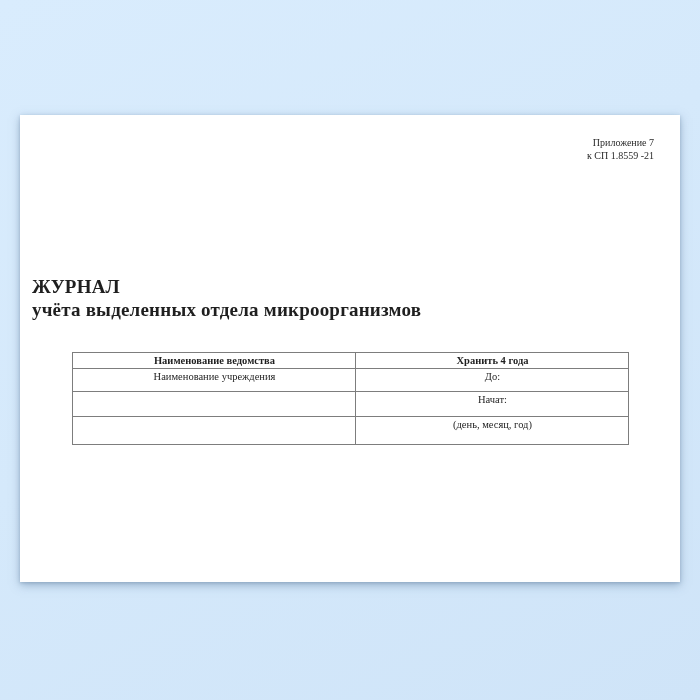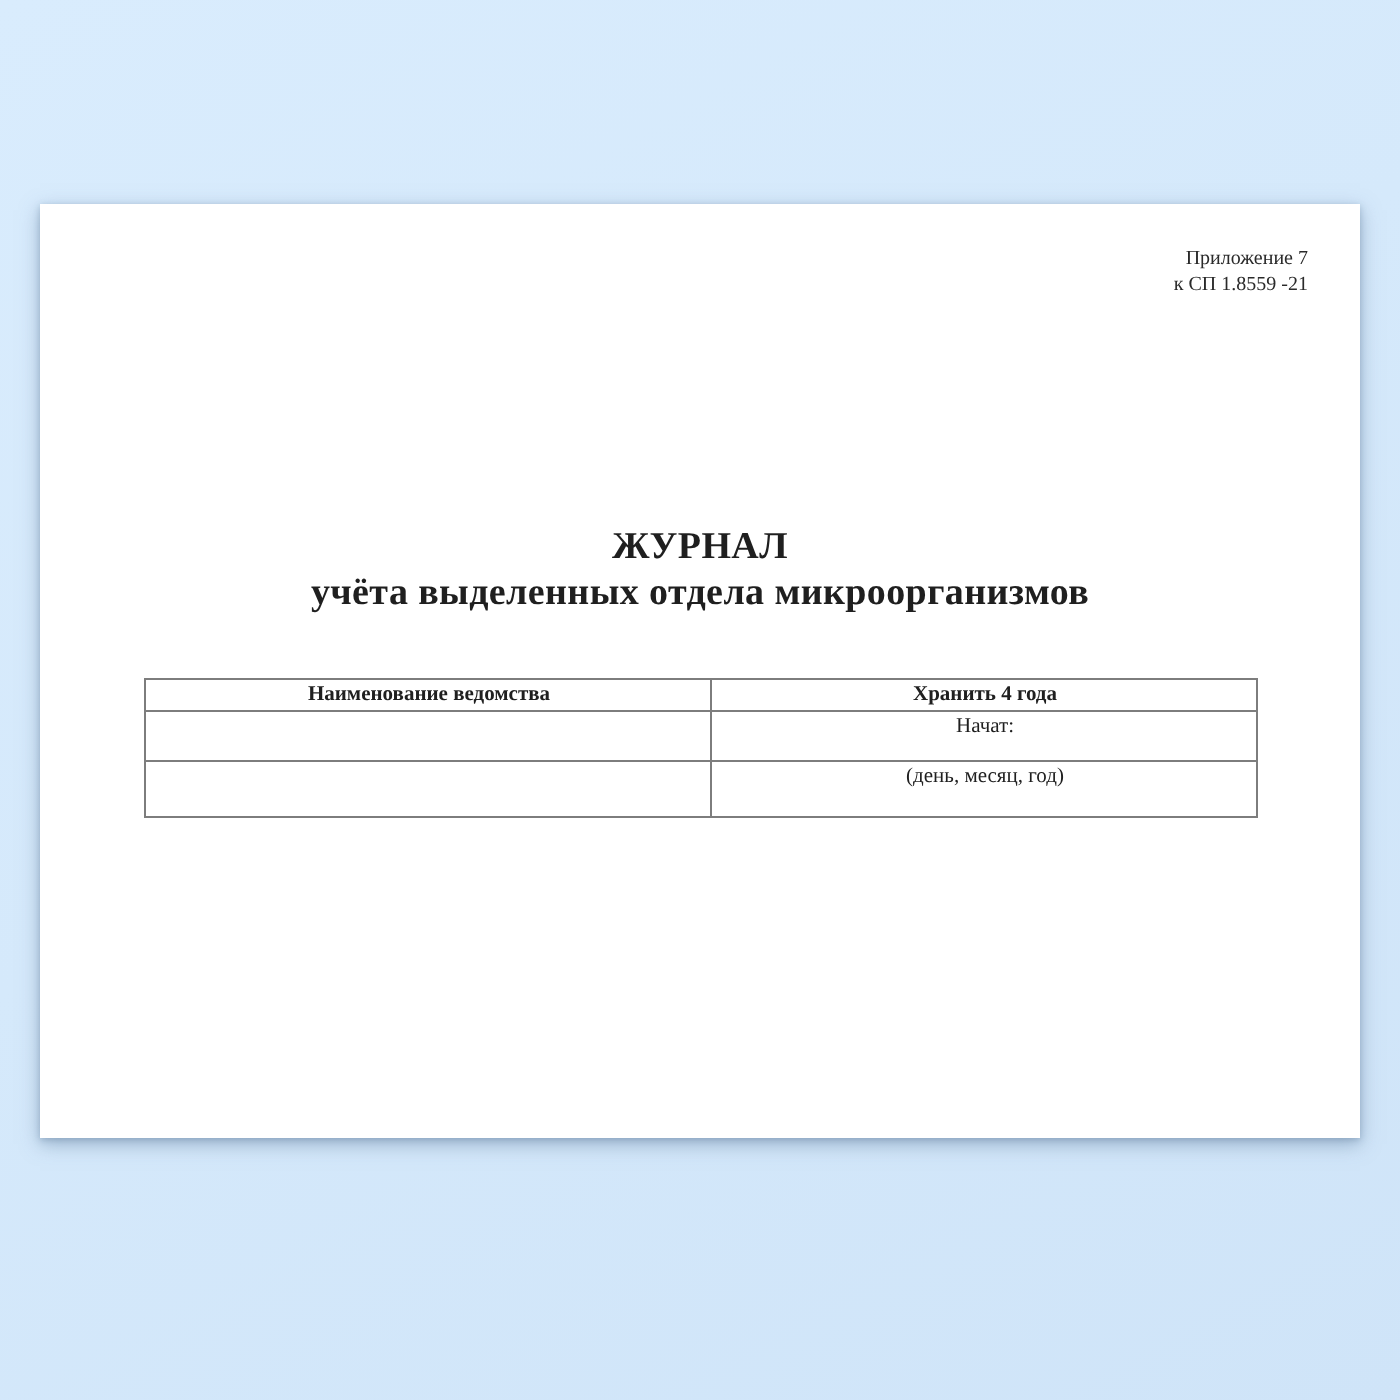--- a/index.html
+++ b/index.html
@@ -13,42 +13,43 @@
   *{margin:0;padding:0;box-sizing:border-box;}
   html,body{width:700px;height:700px;overflow:hidden;}
   body{
     background:linear-gradient(150deg,var(--background-top) 0%,#d5e9fb 45%,var(--background-bottom) 100%);
     font-family:"Liberation Serif","DejaVu Serif",serif;
     color:var(--text);
     position:relative;
   }
   .sheet{
     position:absolute;
-    left:20px;top:102px;
+    left:20px;top:115px;
     width:660px;height:467px;
     background:var(--paper);
     box-shadow:0 3px 9px var(--shadow),0 1px 3px rgba(96,125,158,.35);
   }
   .appendix-note{
     position:absolute;
     top:22px;right:26px;
     text-align:right;
     font-size:10px;
     line-height:12.5px;
     color:#2a2a2a;
   }
   .doc-title{
     position:absolute;
     top:160px;left:0;
     width:100%;
-    text-align:center;
+    text-align:left;
     font-weight:bold;
     font-size:19px;
     line-height:23px;
     letter-spacing:.2px;
+    padding-left:12px;
   }
   table.form{
     position:absolute;
     left:52px;top:237px;
     width:556px;
     border-collapse:collapse;
     table-layout:fixed;
     font-size:10.5px;
     line-height:13px;
   }
@@ -83,20 +84,24 @@
     <div>ЖУРНАЛ</div>
     <div>учёта выделенных отдела микроорганизмов</div>
   </div>
 
   <table class="form">
     <tbody>
       <tr class="r1">
         <td class="col-left bold center">Наименование ведомства</td>
         <td class="col-right bold">Хранить 4 года</td>
       </tr>
+      <tr class="r2">
+        <td class="col-left">Наименование учреждения</td>
+        <td class="col-right">До:</td>
+      </tr>
       <tr class="r3">
         <td class="col-left"></td>
         <td class="col-right">Начат:</td>
       </tr>
       <tr class="r5">
         <td class="col-left"></td>
         <td class="col-right center">(день, месяц, год)</td>
       </tr>
     </tbody>
   </table>

